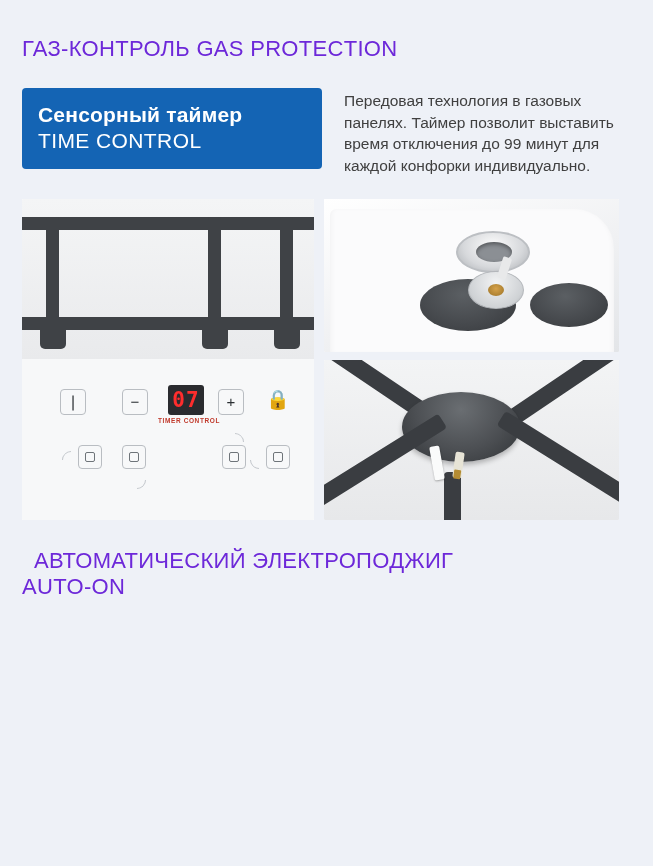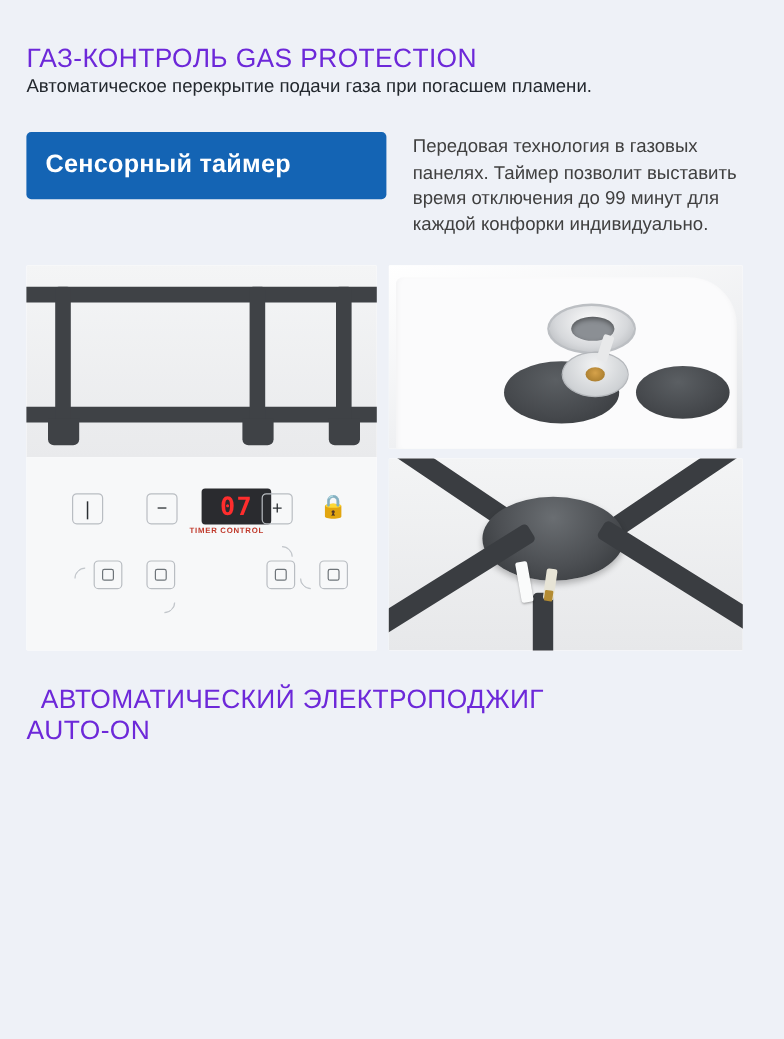--- a/index.html
+++ b/index.html
@@ -141,21 +141,21 @@
     justify-content: center;
   }
   .key-power { left: 38px; top: 30px; }
   .key-minus { left: 100px; top: 30px; }
   .key-plus  { left: 196px; top: 30px; }
   .key-lock  { left: 243px; top: 28px; border: none; font-size: 19px; }
 
   .display {
     position: absolute;
     left: 146px; top: 26px;
-    width: 58px; height: 30px;
+    width: 36px; height: 30px;
     background: #2a2b2f;
     border-radius: 3px;
     display: flex;
     align-items: center;
     justify-content: center;
     color: #ff2d2d;
     font-family: "DejaVu Sans Mono", monospace;
     font-size: 21px;
     font-weight: bold;
     letter-spacing: 1px;
@@ -343,25 +343,25 @@
     padding-top: 22px;
   }
 </style>
 </head>
 <body>
 
 <div class="page">
 
   <h1 class="section-title title-top">ГАЗ-КОНТРОЛЬ GAS PROTECTION</h1>
 
-  <p class="body-text">Автоматическое перекрытие подачи газа при погасшем пламени.</p>
 
   <div class="timer-row">
     <div class="badge">
       <div class="badge-line1">Сенсорный таймер</div>
+      <div class="badge-line2">TIME CONTROL</div>
     </div>
     <div class="timer-desc">Передовая технология в газовых панелях. Таймер позволит выставить время отключения до 99 минут для каждой конфорки индивидуально.</div>
   </div>
 
   <div class="grid">
 
     <div class="photo tall">
       <div class="grate-area">
         <div class="grate-bar gb-h1"></div>
         <div class="grate-bar gb-h2"></div>

